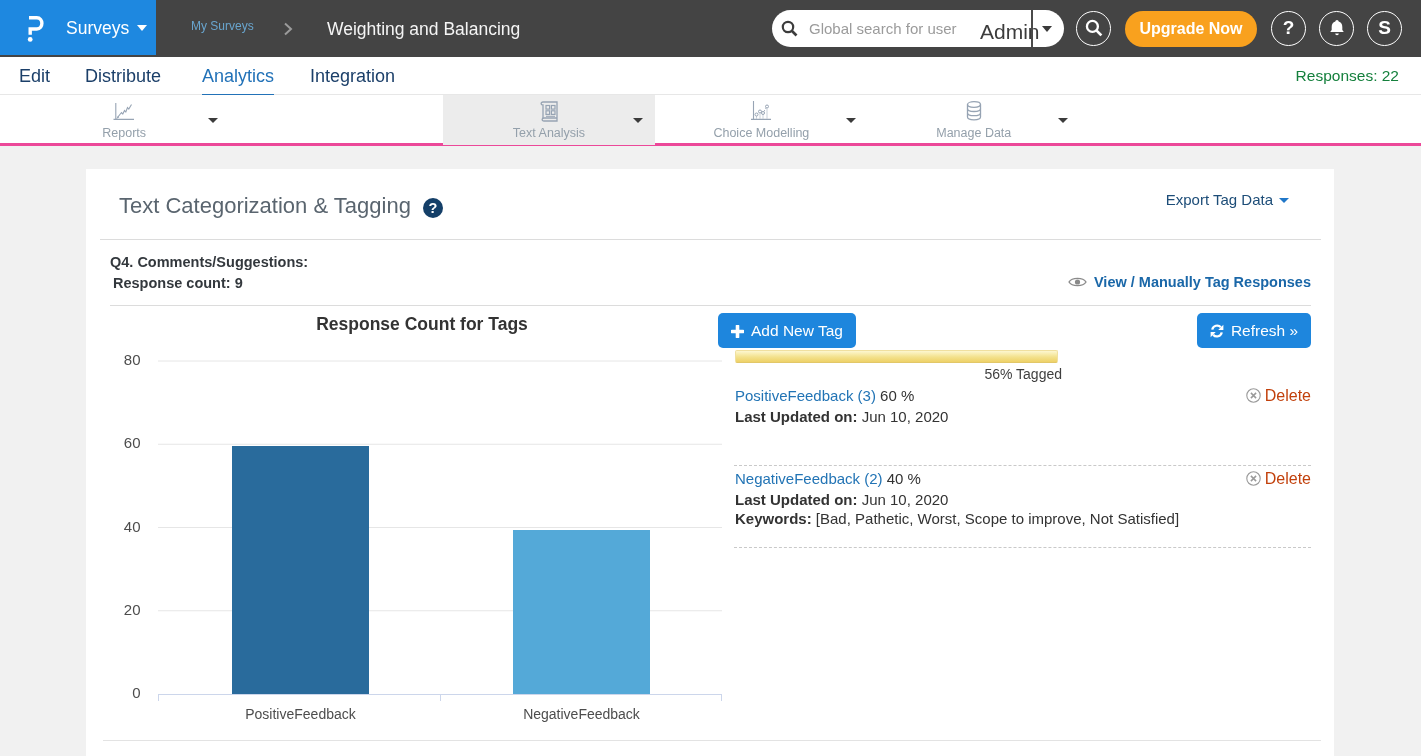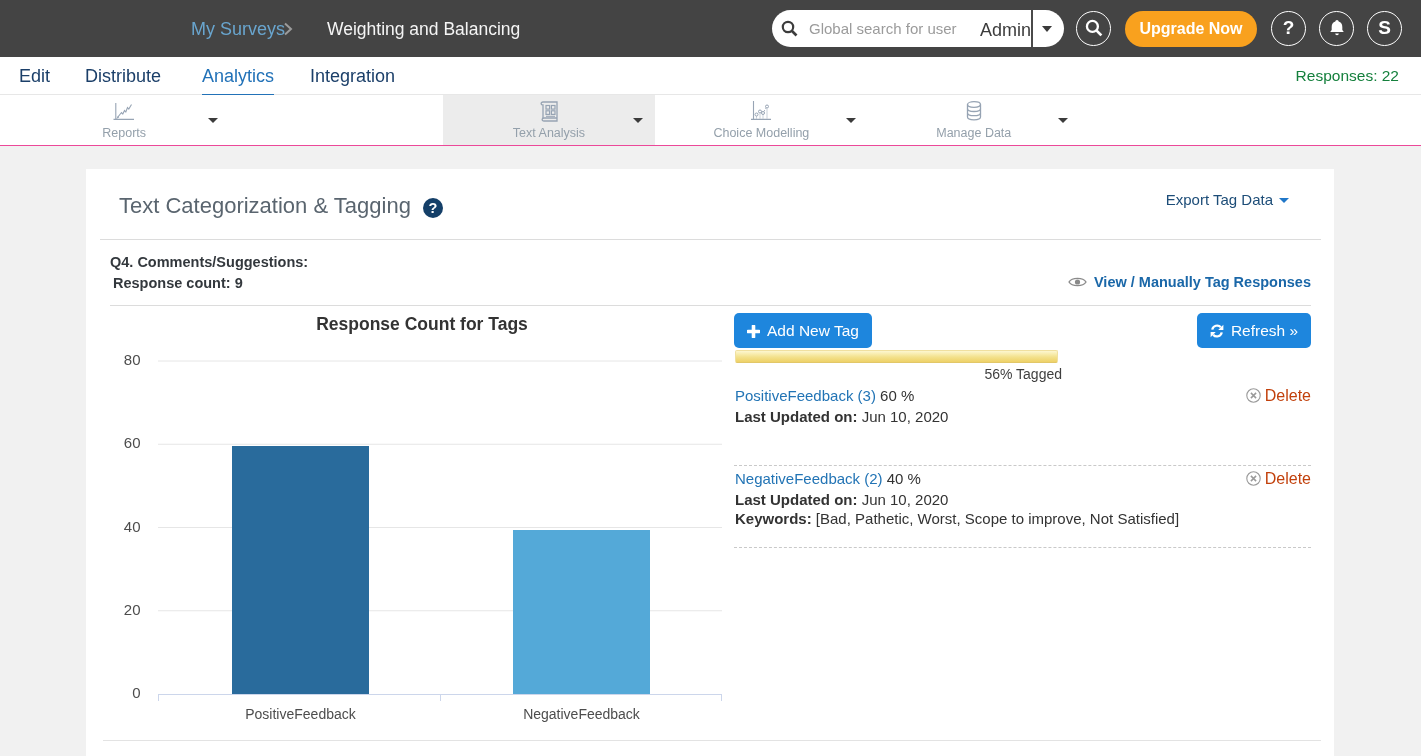--- a/index.html
+++ b/index.html
@@ -6,76 +6,84 @@
 body { font-family:"Liberation Sans",sans-serif; }
 #app { position:relative; width:1421px; height:756px; background:#f1f1f1; overflow:hidden; font-family:"Liberation Sans",sans-serif; }
 
 
 #header { position:absolute; left:0; top:0; width:1421px; height:57px; background:#444444; }
 #brand { position:absolute; left:0; top:0; width:156px; height:55px; background:#1e88e0; }
 #brand .surveys { position:absolute; left:66px; top:18px; font-size:17.5px; color:#fff; }
 .caret { display:inline-block; width:0; height:0; border-left:5.5px solid transparent; border-right:5.5px solid transparent; border-top:6px solid #fff; }
 #brandcaret { position:absolute; left:137px; top:25px; }
 .crumb { position:absolute; top:18.5px; font-size:17px; }
-#crumb1 { left:191px; color:#69a5ce; font-size:18px; top:19px; }
+#crumb1 { left:191px; color:#69a5ce; font-size:12px; top:19px; }
 #crumb2 { left:311px; color:#f5f5f5; font-size:17.5px;margin-left:16px; }
 
 #searchpill { position:absolute; left:772px; top:10px; width:292px; height:37px; background:#fff; border-radius:18.5px; }
 #searchpill .ph { position:absolute; left:37px; top:10px; font-size:15px; color:#9b9b9b; }
-#searchpill .admin { position:absolute; left:208px; top:9.5px; font-size:18px; color:#3c3c3c; }
+#searchpill .admin { position:absolute; left:208px; top:9.5px; font-size:21px; color:#3c3c3c; }
 #searchpill .vline { position:absolute; left:259px; top:0px; width:1.5px; height:37px; background:#4a4a4a; }
 #searchpill .dcaret { position:absolute; left:270px; top:16px; border-left:5.5px solid transparent; border-right:5.5px solid transparent; border-top:6px solid #3a3a3a; width:0; height:0; }
 .hcirc { position:absolute; top:10.5px; width:35px; height:35px; border:1.6px solid #fff; border-radius:50%; color:#fff; text-align:center; }
 .hcirc .t { font-size:19px; font-weight:bold; line-height:32px; }
 #upgrade { position:absolute; left:1125px; top:10.5px; width:132px; height:36px; border-radius:18px; background:#f9a11e; color:#fff; font-size:16px; font-weight:bold; text-align:center; line-height:35px; }
 
 
 #nav { position:absolute; left:0; top:57px; width:1421px; height:38px; background:#fff; border-bottom:1px solid #e7e7e7; }
 #nav .item { position:absolute; top:9px; font-size:18px; color:#1b3f69; }
 #nav .active { color:#2272b8; border-bottom:1.8px solid #2272b8; padding-bottom:7px; }
 #responses { position:absolute; top:10px; right:22px; font-size:15.5px; color:#15803d; }
 
 
-#tabs { position:absolute; left:0; top:95px; width:1421px; height:51px; background:#fff; border-bottom:1px solid #ec4899; }
+#tabs { position:absolute; left:0; top:95px; width:1421px; height:51px; background:#fff; border-bottom:3px solid #ec4899; }
 .tab { position:absolute; top:0; width:212.4px; height:50px; }
 .tab.sel { background:#ececec; }
 .tab .icon { position:absolute; left:0; right:0; top:0; text-align:center; }
 .tab .lbl { position:absolute; left:0; right:0; top:31px; text-align:center; font-size:12.5px; color:#94a0ab; }
 .tab .tcaret { position:absolute; right:12px; top:23px; width:0; height:0; border-left:5px solid transparent; border-right:5px solid transparent; border-top:5.5px solid #3b3b3b; }
 
 
 #card { position:absolute; left:86px; top:169px; width:1248px; height:587px; background:#fff; }
 #cardtitle { position:absolute; left:33px; top:24px; font-size:22px; color:#5a656f; }
 #qbadge { position:absolute; left:337px; top:29px; width:20px; height:20px; border-radius:50%; background:#143f68; color:#fff; font-size:14.5px; font-weight:bold; text-align:center; line-height:20px; }
 #export { position:absolute; right:45px; top:22px; font-size:15px; color:#1d4d78; }
 #export .ecaret { display:inline-block; width:0; height:0; border-left:5px solid transparent; border-right:5px solid transparent; border-top:5.5px solid #2077c8; margin-left:6px; vertical-align:2px; }
 .hr1 { position:absolute; left:14px; top:70px; width:1221px; height:0; border-top:1px solid #dcdcdc; }
 #q4a { position:absolute; left:24px; top:85px; font-size:14.5px; font-weight:bold; color:#33383d; }
 #q4b { position:absolute; left:27px; top:106px; font-size:14.5px; font-weight:bold; color:#33383d; }
 #viewlink { position:absolute; right:23px; top:105px; font-size:14.5px; font-weight:bold; color:#1a67a8; }
 .hr2 { position:absolute; left:24px; top:136px; width:1201px; height:0; border-top:1px solid #dcdcdc; }
 
 
 .btn { position:absolute; background:#1e86dd; border-radius:5px; color:#fff; font-size:15.5px; font-weight:normal; text-align:center; }
-#addbtn { left:648px; top:144px; width:138px; height:35px; line-height:35px; }
+#addbtn { left:632px; top:144px; width:138px; height:35px; line-height:35px; }
 #refreshbtn { left:1111px; top:144px; width:114px; height:35px; line-height:35px; }
 #ybar { position:absolute; left:649px; top:181px; width:323px; height:13px; border-radius:2px; background:linear-gradient(#fdf7d0,#f3e18c 55%,#eed167); border:1px solid #f0e0a0; border-bottom-color:#e2c768; }
 #tagged { position:absolute; left:648px; top:197px; width:328px; text-align:right; font-size:14px; color:#3f3f3f; }
 .tagline { position:absolute; left:649px; font-size:15px; color:#333; white-space:nowrap; }
 .tagline a { color:#2274b5; text-decoration:none; }
 .tagline b { color:#333; }
 .del { position:absolute; right:23px; font-size:16px; color:#c2410c; }
 .dashed { position:absolute; left:648px; width:577px; height:0; border-top:1px dashed #c9c9c9; }
 #hrbottom { position:absolute; left:17px; top:571px; width:1218px; height:0; border-top:1px solid #e3e3e3; }
 </style>
 </head>
 <body>
 <div id="app">
 
   <div id="header">
+    <div id="brand">
+      <svg width="20" height="28" viewBox="0 0 20 28" style="position:absolute;left:26px;top:14px;">
+        <path d="M3 3.7 H10.8 C17.6 3.7 17.6 15 10.8 15 H4.2 V20.8" fill="none" stroke="#fff" stroke-width="3.4"></path>
+        <circle cx="4.2" cy="25.4" r="2.4" fill="#fff"></circle>
+      </svg>
+      <span class="surveys">Surveys</span>
+      <span class="caret" id="brandcaret"></span>
+    </div>
     <span class="crumb" id="crumb1">My Surveys</span>
     <svg width="10" height="14" viewBox="0 0 10 14" style="position:absolute;left:283px;top:22px;">
         <path d="M2 1.5 L8 7 L2 12.5" fill="none" stroke="#9b9b9b" stroke-width="2"></path>
       </svg>
     <span class="crumb" id="crumb2">Weighting and Balancing</span>
 
     <div id="searchpill">
       <svg width="19" height="19" viewBox="0 0 19 19" style="position:absolute;left:8px;top:9px;">
         <circle cx="8" cy="8" r="5.2" fill="none" stroke="#3c3c3c" stroke-width="2.2"></circle>
         <line x1="12" y1="12" x2="16.5" y2="16.5" stroke="#3c3c3c" stroke-width="2.6"></line>

